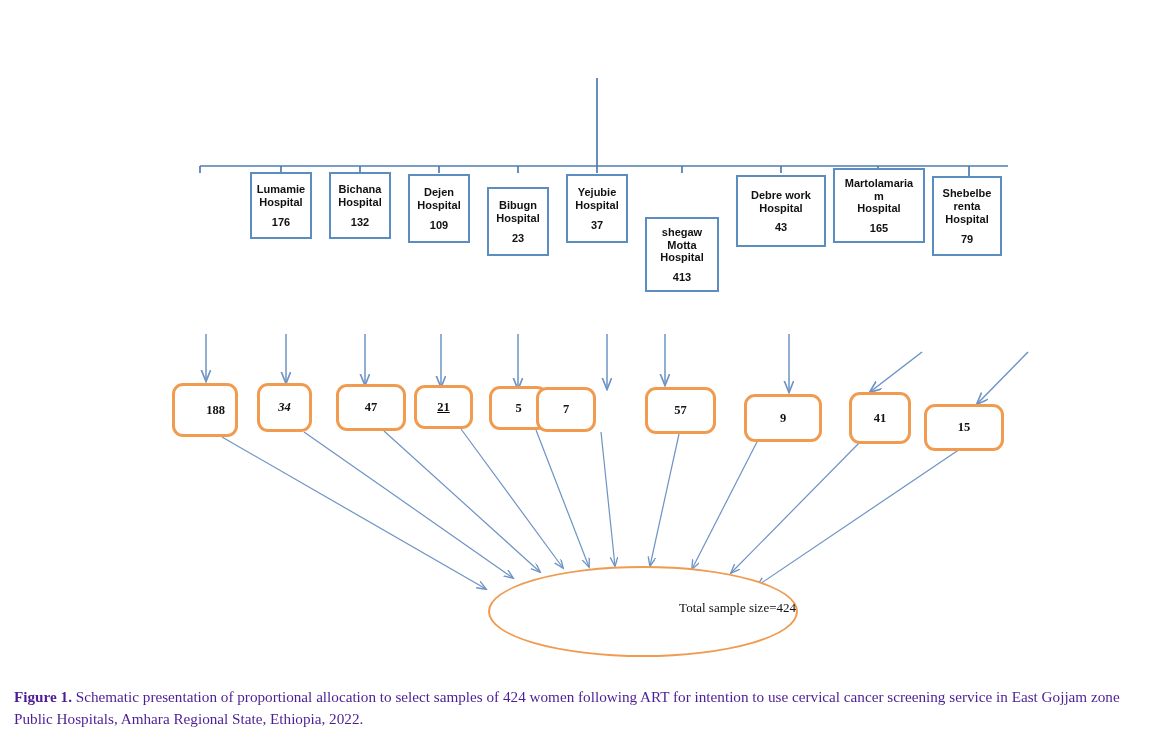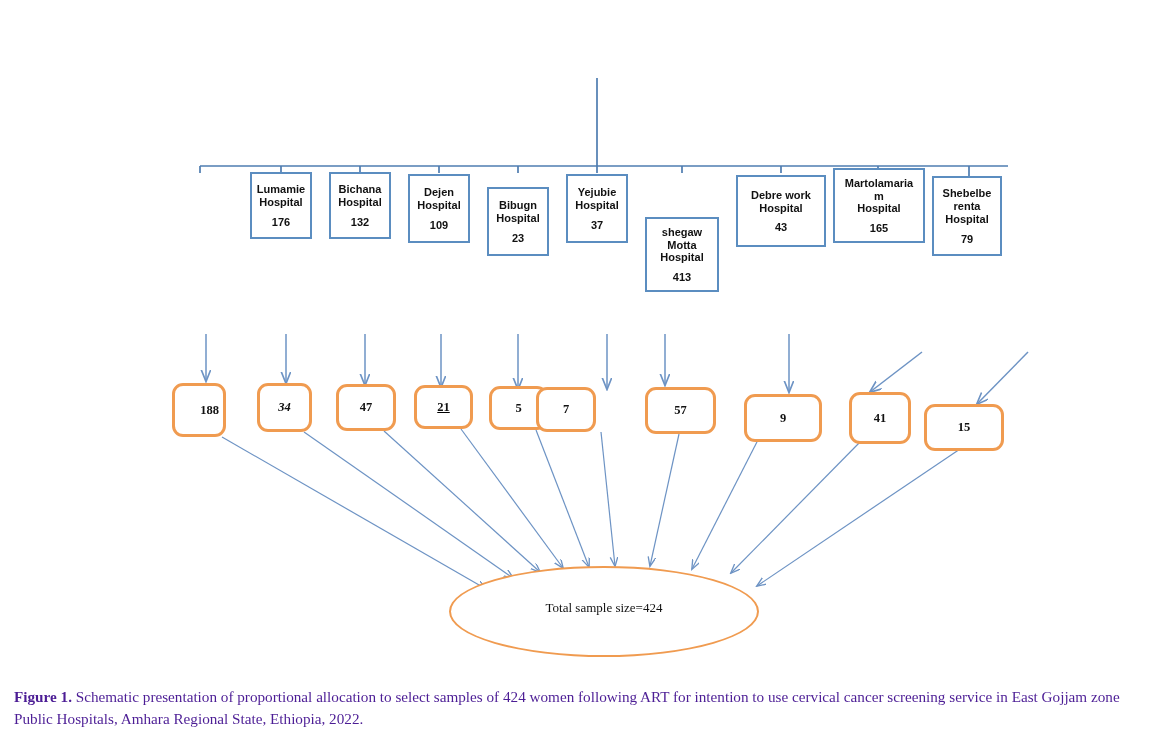--- a/index.html
+++ b/index.html
@@ -44,24 +44,24 @@
     border-radius:11px;box-sizing:border-box;z-index:3;
     display:flex;align-items:center;justify-content:center;
   }
   .obox .onum{
     font-size:12.5px;font-weight:bold;color:#111111;
     font-family:"Liberation Serif", serif;
   }
 
   
   .ellipse-box{
-    position:absolute;left:449px;top:566px;width:310px;height:91px;
+    position:absolute;left:488px;top:566px;width:310px;height:91px;
     border:2.5px solid #F09B50;border-radius:50%;background:#ffffff;
     box-sizing:border-box;z-index:3;
-    display:flex;align-items:center;justify-content:center;
+    display:flex;align-items:center;justify-content:flex-end;
   }
   .ellipse-box .total-label{
     font-size:13px;color:#111111;font-family:"Liberation Serif", serif;
     margin-top:-8px;
   }
 
   
   .caption{
     position:absolute;left:14px;top:686px;width:1146px;
     font-family:"Liberation Serif", serif;font-size:15.2px;color:#4c1d95;
@@ -176,29 +176,29 @@
     <span class="hnum">165</span>
   </div>
 
   <div class="hbox" style="left:932px;top:176px;width:70px;height:80px;">
     <span class="hname">Shebelbe
 renta
 Hospital</span>
     <span class="hnum">79</span>
   </div>
 
-  <div class="obox" style="left:172px;top:383px;width:54px;height:54px;padding-left:21px;">
+  <div class="obox" style="left:172px;top:383px;width:66px;height:54px;padding-left:21px;">
     <span class="onum">188</span>
   </div>
 
   <div class="obox" style="left:257px;top:383px;width:55px;height:49px;font-style:italic;">
     <span class="onum">34</span>
   </div>
 
-  <div class="obox" style="left:336px;top:384px;width:60px;height:47px;">
+  <div class="obox" style="left:336px;top:384px;width:70px;height:47px;">
     <span class="onum">47</span>
   </div>
 
   <div class="obox" style="left:414px;top:385px;width:59px;height:44px;text-decoration:underline;">
     <span class="onum">21</span>
   </div>
 
   <div class="obox" style="left:489px;top:386px;width:59px;height:44px;">
     <span class="onum">5</span>
   </div>

